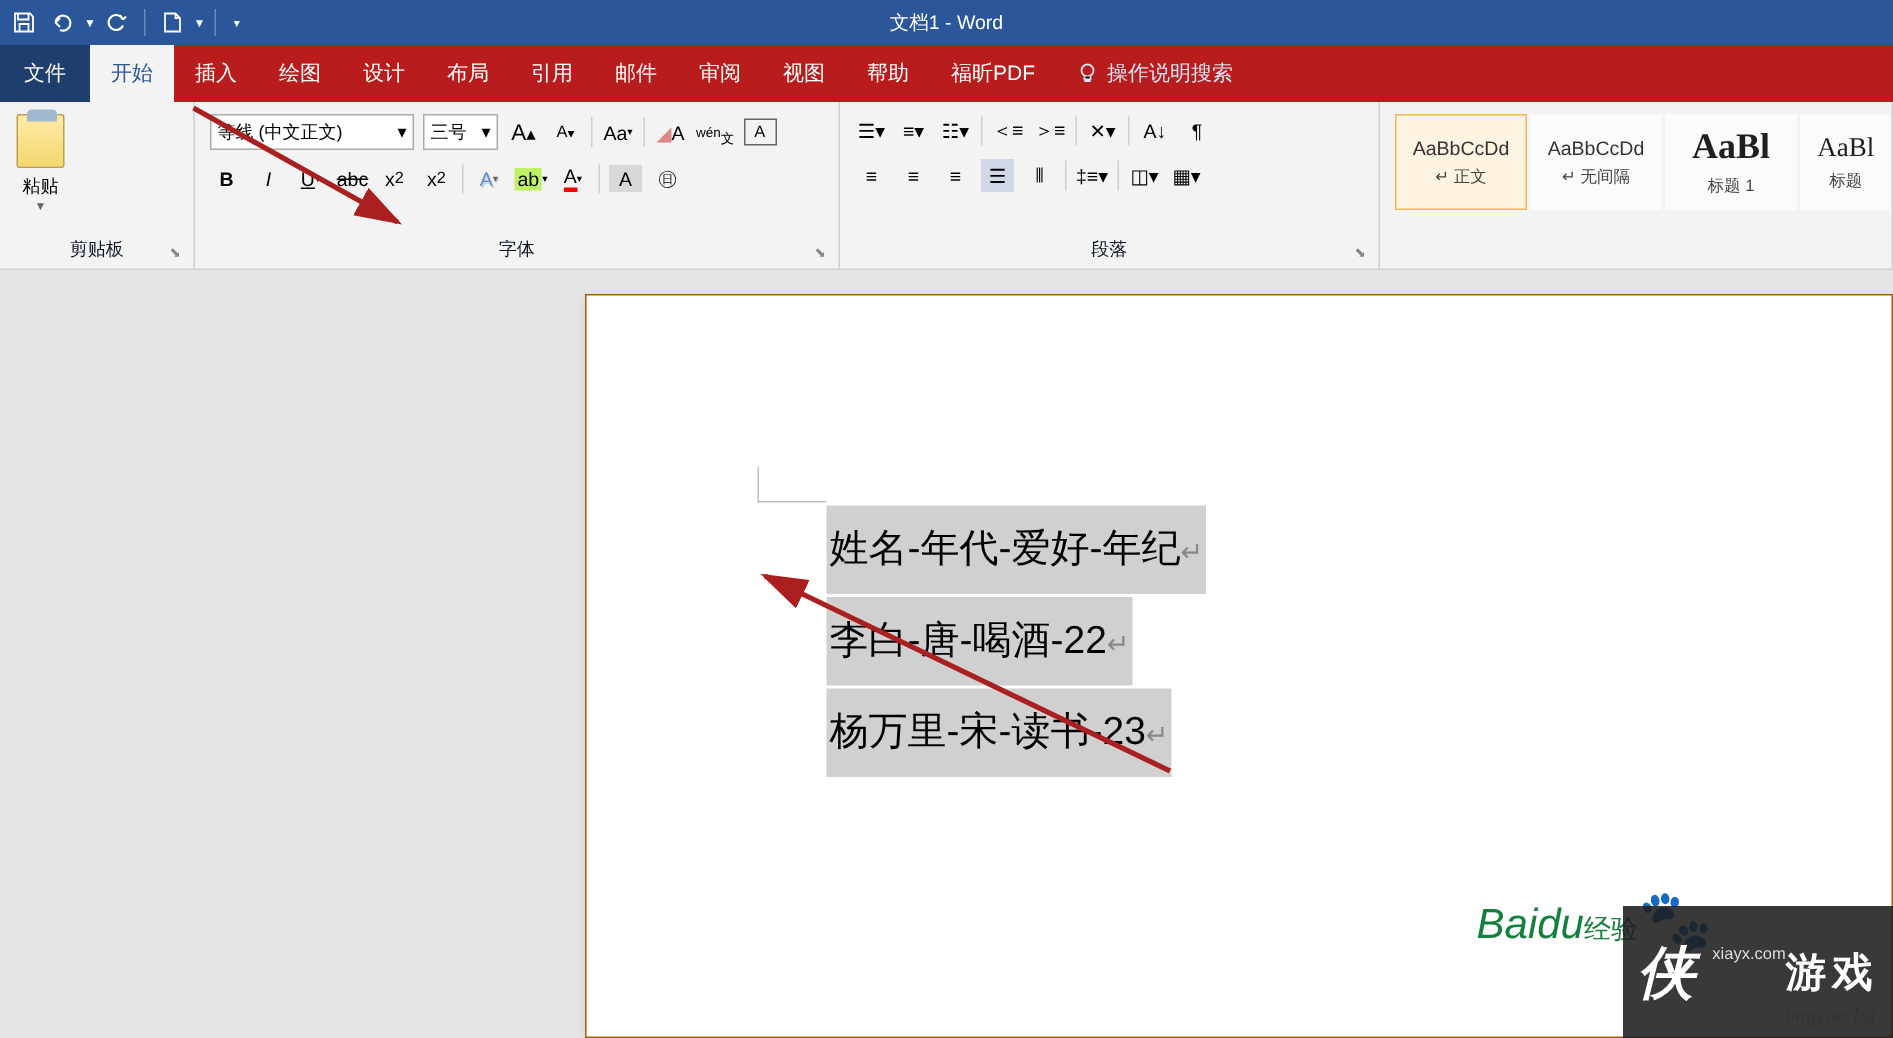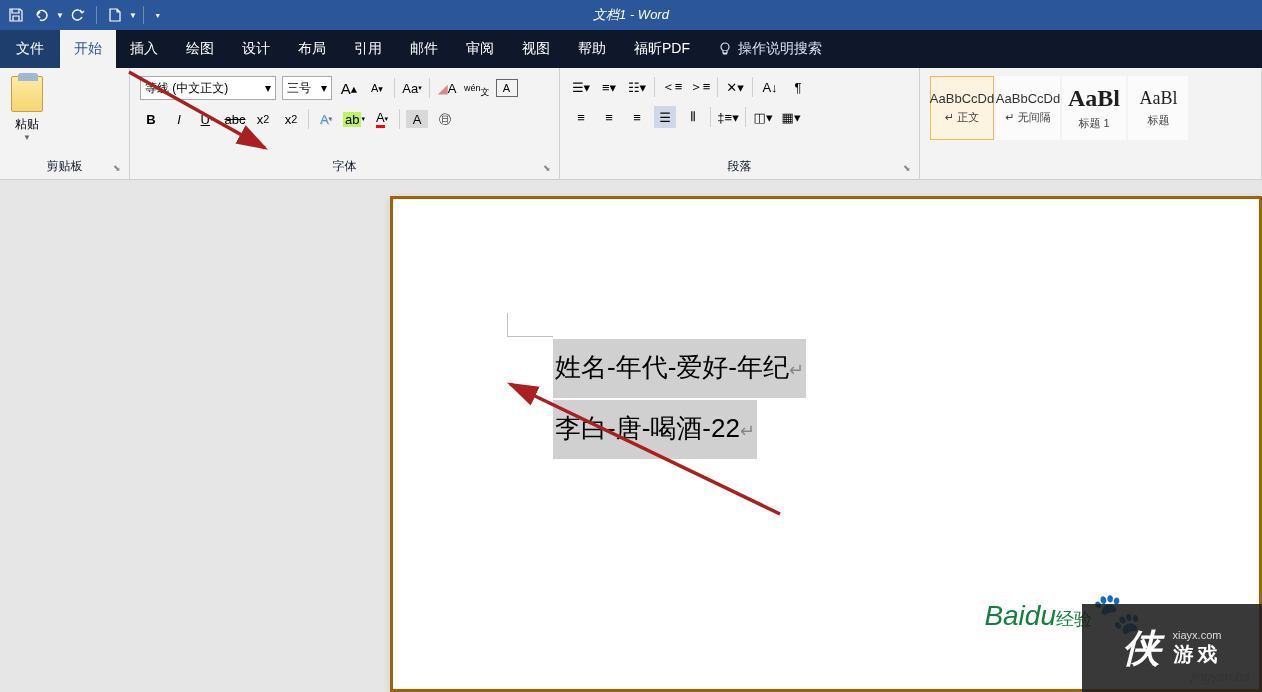--- a/index.html
+++ b/index.html
@@ -10,25 +10,25 @@
       background: #2b579a;
       display: flex;
       align-items: center;
       color: white;
       font-size: 12px;
       position: relative;
     }
     .qat { display: flex; align-items: center; gap: 2px; padding: 0 4px; }
     .qat-btn { width: 24px; height: 24px; display: flex; align-items: center; justify-content: center; cursor: pointer; }
     .qat-sep { width: 1px; height: 18px; background: rgba(255,255,255,0.3); margin: 0 4px; }
-    .title-text { position: absolute; left: 50%; transform: translateX(-50%); font-size: 13px; font-style: italic; }
+    .title-text { position: absolute; left: 50%; transform: translateX(-50%); font-size: 13px; }
     
     .tab-bar {
       height: 38px;
-      background: #0f172a;
+      background: #b91c1c;
       display: flex;
       align-items: stretch;
       color: white;
       font-size: 14px;
     }
     .tab-file {
       padding: 0 16px;
       background: #1e3e6e;
       display: flex;
       align-items: center;
@@ -118,21 +118,21 @@
       cursor: pointer;
       font-size: 13px;
     }
     .vsep { width: 1px; height: 20px; background: #d0d0d0; }
     
     .para-group { width: 360px; }
     
     .styles-group { flex: 1; min-width: 320px; }
     .style-gallery { display: flex; gap: 2px; padding: 4px; }
     .style-item {
-      width: 64px; height: 64px;
+      width: 88px; height: 64px;
       border: 1px solid transparent;
       display: flex; flex-direction: column;
       align-items: center; justify-content: center;
       cursor: pointer;
       background: #fbfbfb;
     }
     .style-item.active { border: 1px solid #f0b858; background: #fdf3e1; }
     .style-preview { font-size: 13px; color: #333; }
     .style-preview.heading1 { font-size: 24px; font-weight: bold; font-family: "Times New Roman"; color: #1f1f1f; }
     .style-preview.heading2 { font-size: 18px; font-family: "Times New Roman"; color: #1f1f1f; }
@@ -140,21 +140,21 @@
     
     .workspace {
       display: flex;
       height: calc(692px - 30px - 38px - 112px);
       background: #e6e6e6;
     }
     .doc-area { flex: 1; display: flex; justify-content: flex-start; padding-left: 390px; position: relative; }
     .page {
       width: 872px;
       background: white;
-      border: 3px solid #a16207;
+      border: 1px solid #a16207;
       margin-top: 16px;
       box-shadow: 0 2px 8px rgba(0,0,0,0.1);
       position: relative;
       padding-top: 140px;
       padding-left: 160px;
     }
     .ruler-mark {
       position: absolute;
       top: 114px; left: 114px;
       width: 46px; height: 24px;
@@ -205,23 +205,23 @@
       position: absolute;
       bottom: 0; right: 0;
       width: 180px; height: 88px;
       background: rgba(30,30,30,0.88);
       display: flex;
       align-items: center;
       justify-content: center;
       gap: 12px;
     }
     .overlay-logo { color: white; font-size: 38px; font-style: italic; font-weight: bold; }
-    .overlay-text { color: white; display: flex; flex-direction: column; }
+    .overlay-text { color: white; display: flex; flex-direction: row; }
     .overlay-url { font-size: 11px; color: #ddd; }
-    .overlay-cn { font-size: 20px; font-weight: bold; letter-spacing: 4px; text-align: right; }
+    .overlay-cn { font-size: 27px; font-weight: bold; letter-spacing: 4px; text-align: right; }
   </style>
 </head>
 <body>
 
 <div class="title-bar">
   <div class="qat">
     <div class="qat-btn">
       <svg width="14" height="14" viewBox="0 0 14 14">
           <path d="M1 1h10l2 2v10H1z M3 1v4h7V1 M4 13v-5h6v5" fill="none" stroke="white" stroke-width="1.2"></path>
         </svg>
@@ -405,20 +405,21 @@
     </defs>
   <line x1="4" y1="4" x2="140" y2="80" stroke="#aa2020" stroke-width="3.5" marker-end="url(#ah1)"></line>
 </svg>
 
 <div class="workspace">
   <div class="doc-area">
     <div class="page">
       <div class="ruler-mark"></div>
       <div><span class="doc-line"><span>姓名-年代-爱好-年纪</span><span class="para-mark">↵</span></span></div>
       <div><span class="doc-line"><span>李白-唐-喝酒-22</span><span class="para-mark">↵</span></span></div>
+      <div><span class="doc-line"><span>杨万里-宋-读书-23</span><span class="para-mark">↵</span></span></div>
     </div>
 
     <svg class="arrow arrow2" width="300" height="160">
       <defs>
           <marker id="ah2" markerWidth="10" markerHeight="10" refX="8" refY="3" orient="auto">
             <path d="M0,0 L0,6 L9,3 z" fill="#aa2020"></path>
           </marker>
         </defs>
       <line x1="280" y1="140" x2="10" y2="10" stroke="#aa2020" stroke-width="3.5" marker-end="url(#ah2)"></line>
     </svg>

